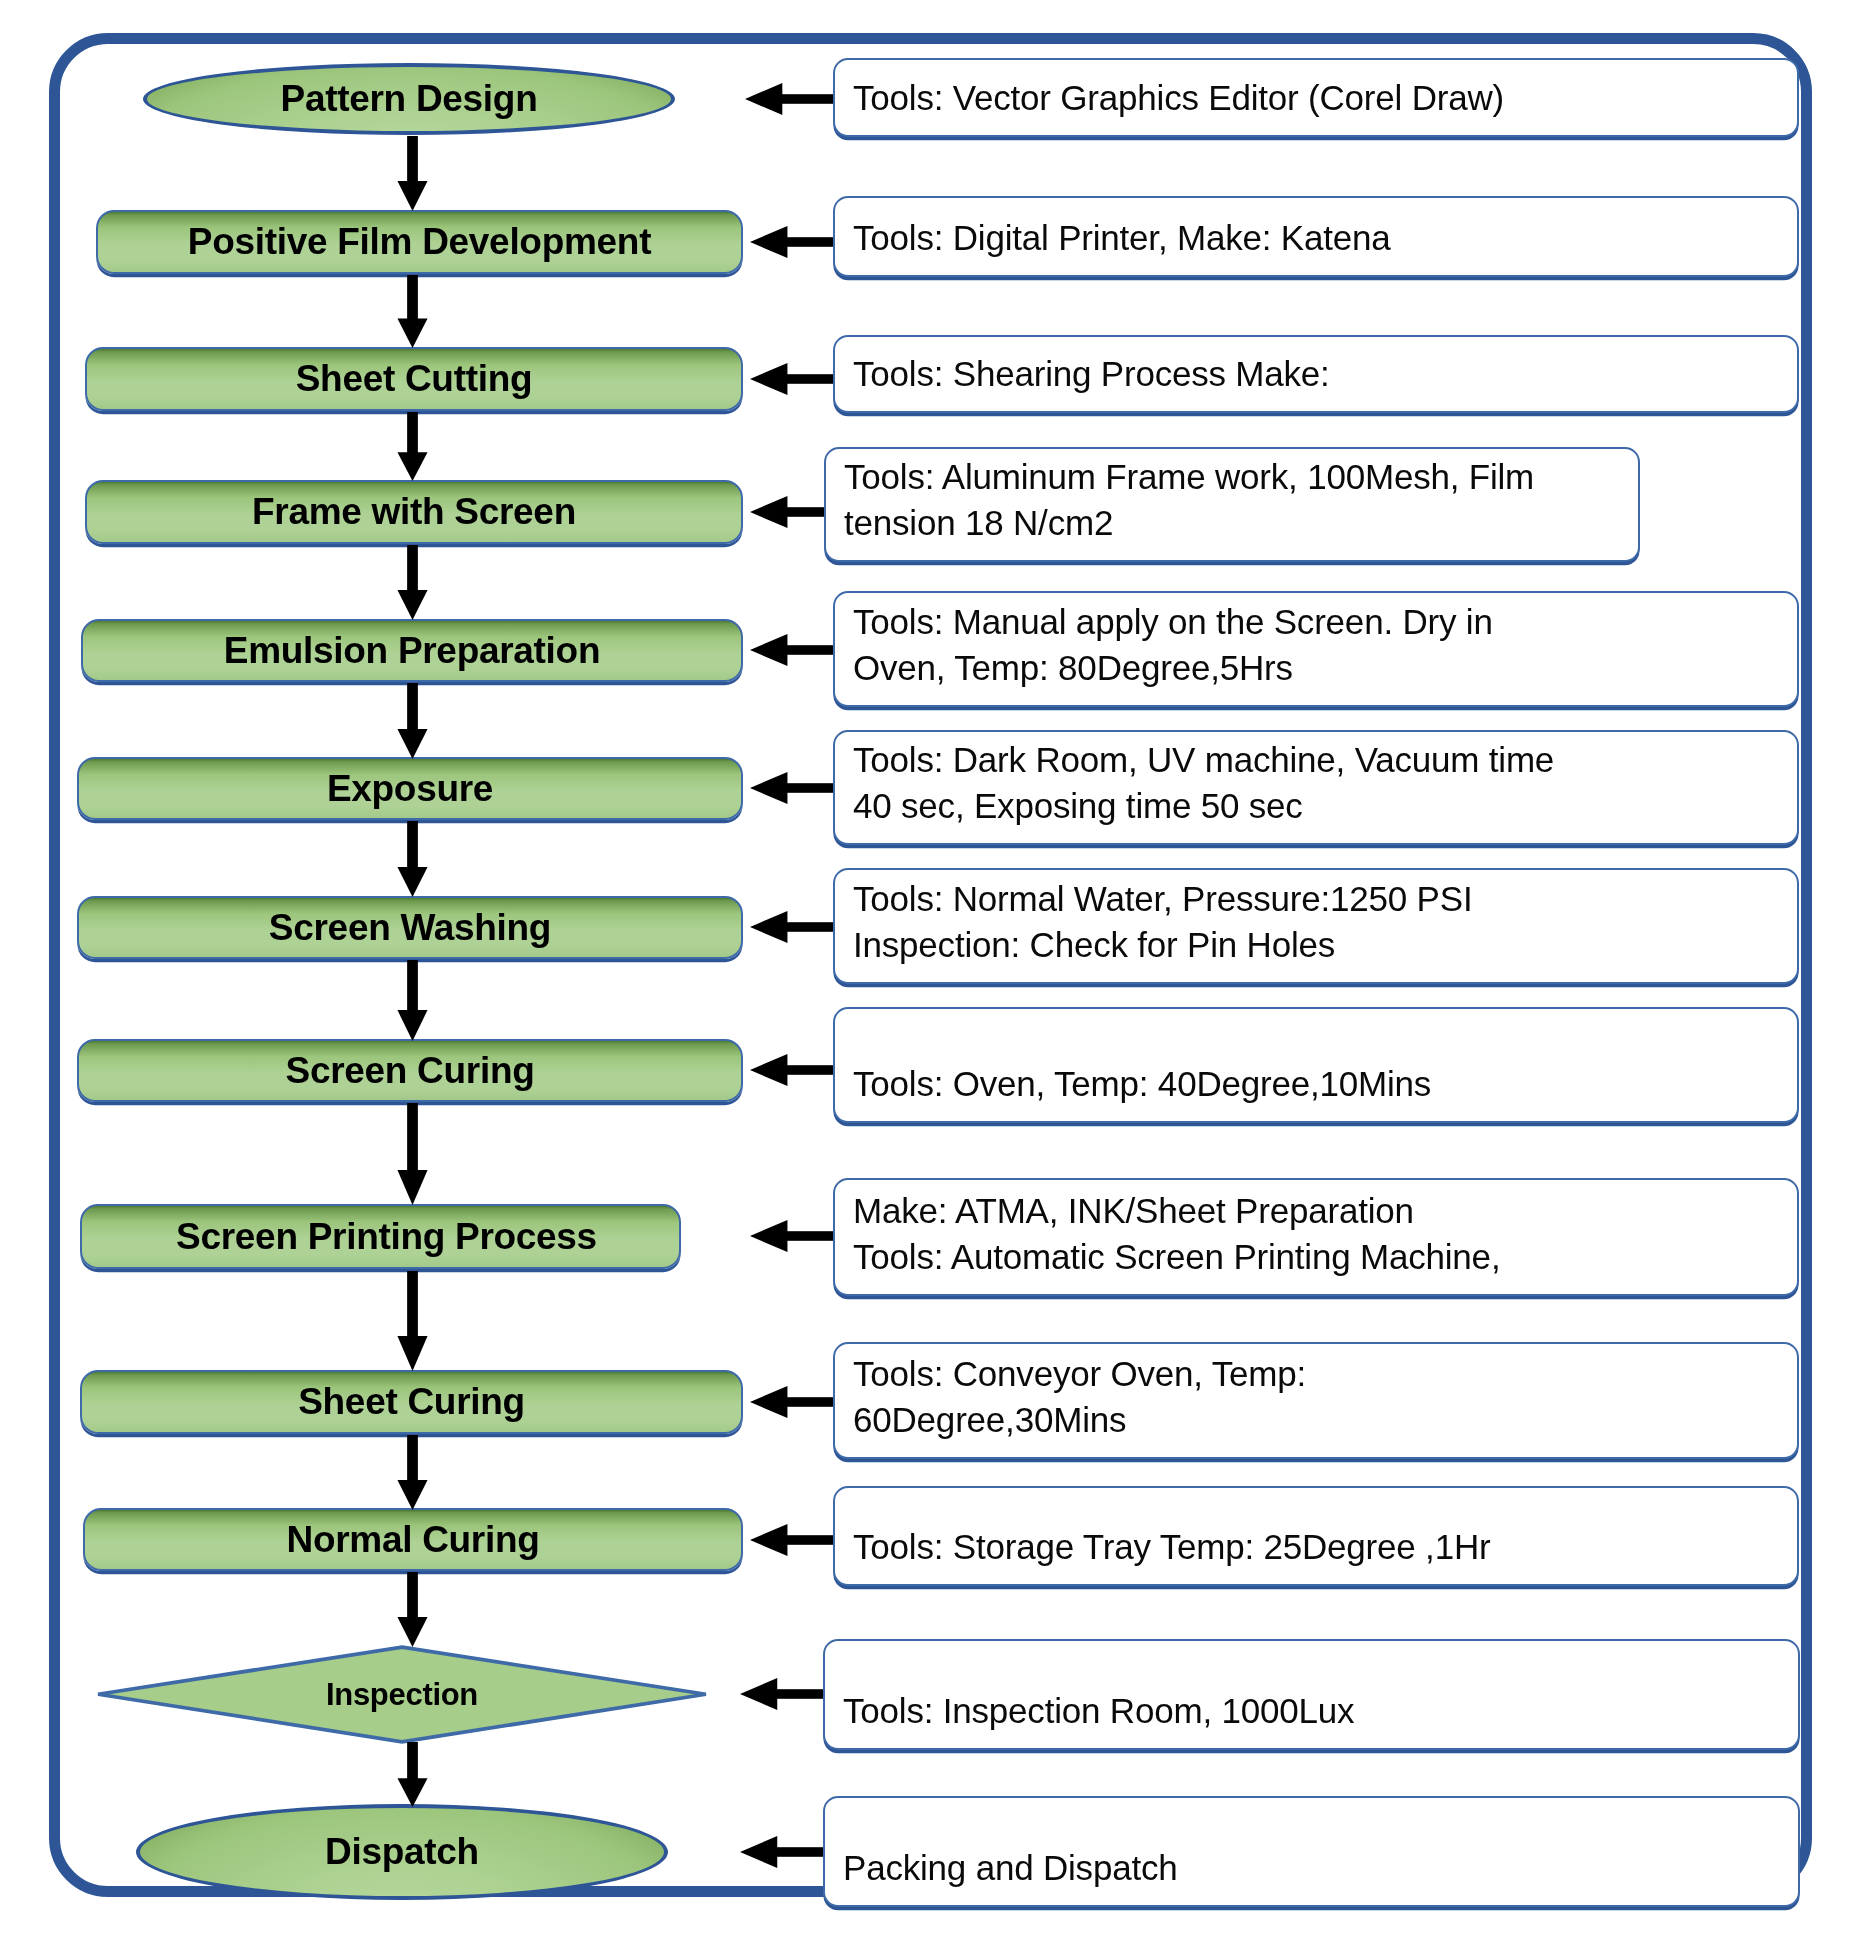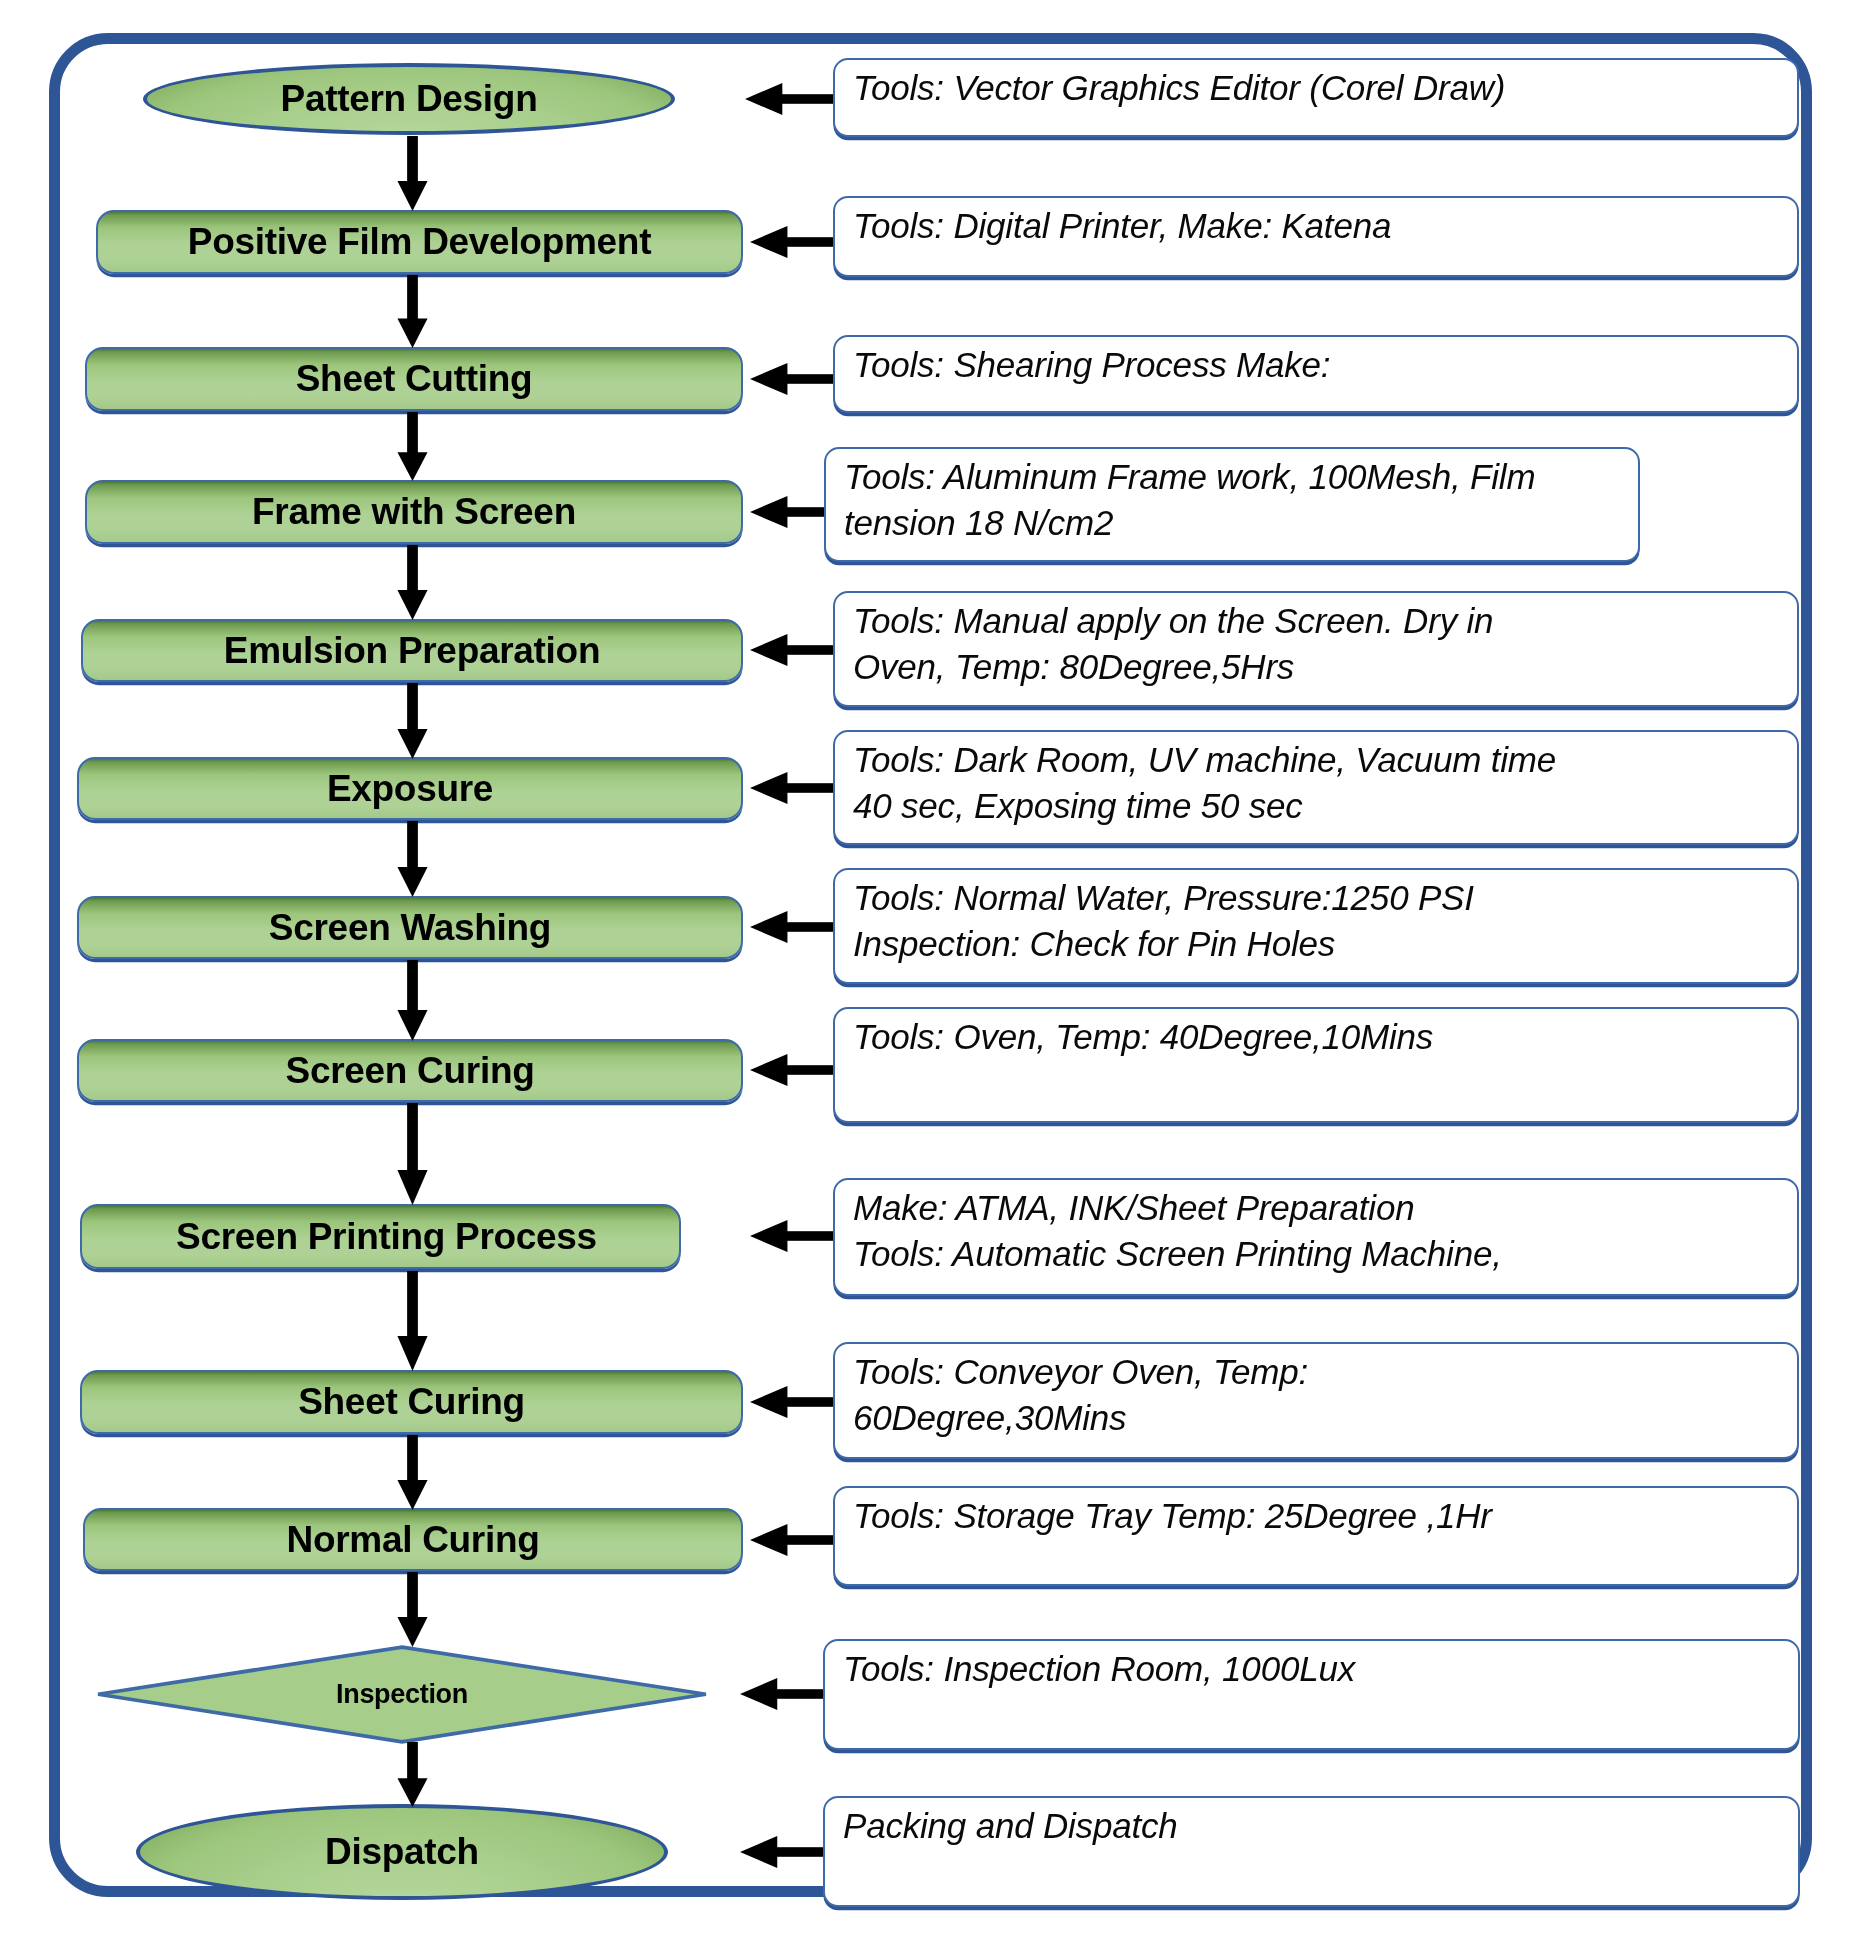--- a/index.html
+++ b/index.html
@@ -64,21 +64,21 @@
                 #76a352 100%);
     border: 4.3px solid #2e5596;
     border-radius: 50%;
     font-size: 37px;
   }
 
   
   .node.decision {
     background: none;
     border: none;
-    font-size: 27px;
+    font-size: 31px;
   }
   .node.decision .diamond-shape {
     position: absolute;
     left: 0; top: 0;
     width: 100%; height: 100%;
   }
   .node.decision .node-label {
     position: relative;
     z-index: 2;
   }
@@ -101,23 +101,22 @@
 
   
   .note {
     position: absolute;
     background: #ffffff;
     border: 2.1px solid #3f6aa8;
     border-radius: 15px;
     box-sizing: border-box;
     box-shadow: 0 3.7px 0 -0.5px #2e5596;
     display: flex;
-    align-items: flex-start;
-    padding: 5px 18px;
-    font-style: italic;
+    align-items: flex-end;
+    padding: 15px 18px;
   }
   .note-text {
     font-size: 35px;
     line-height: 1.30;
     color: #0a0a0a;
     font-weight: normal;
     letter-spacing: -0.2px;
   }
 </style>
 </head>

